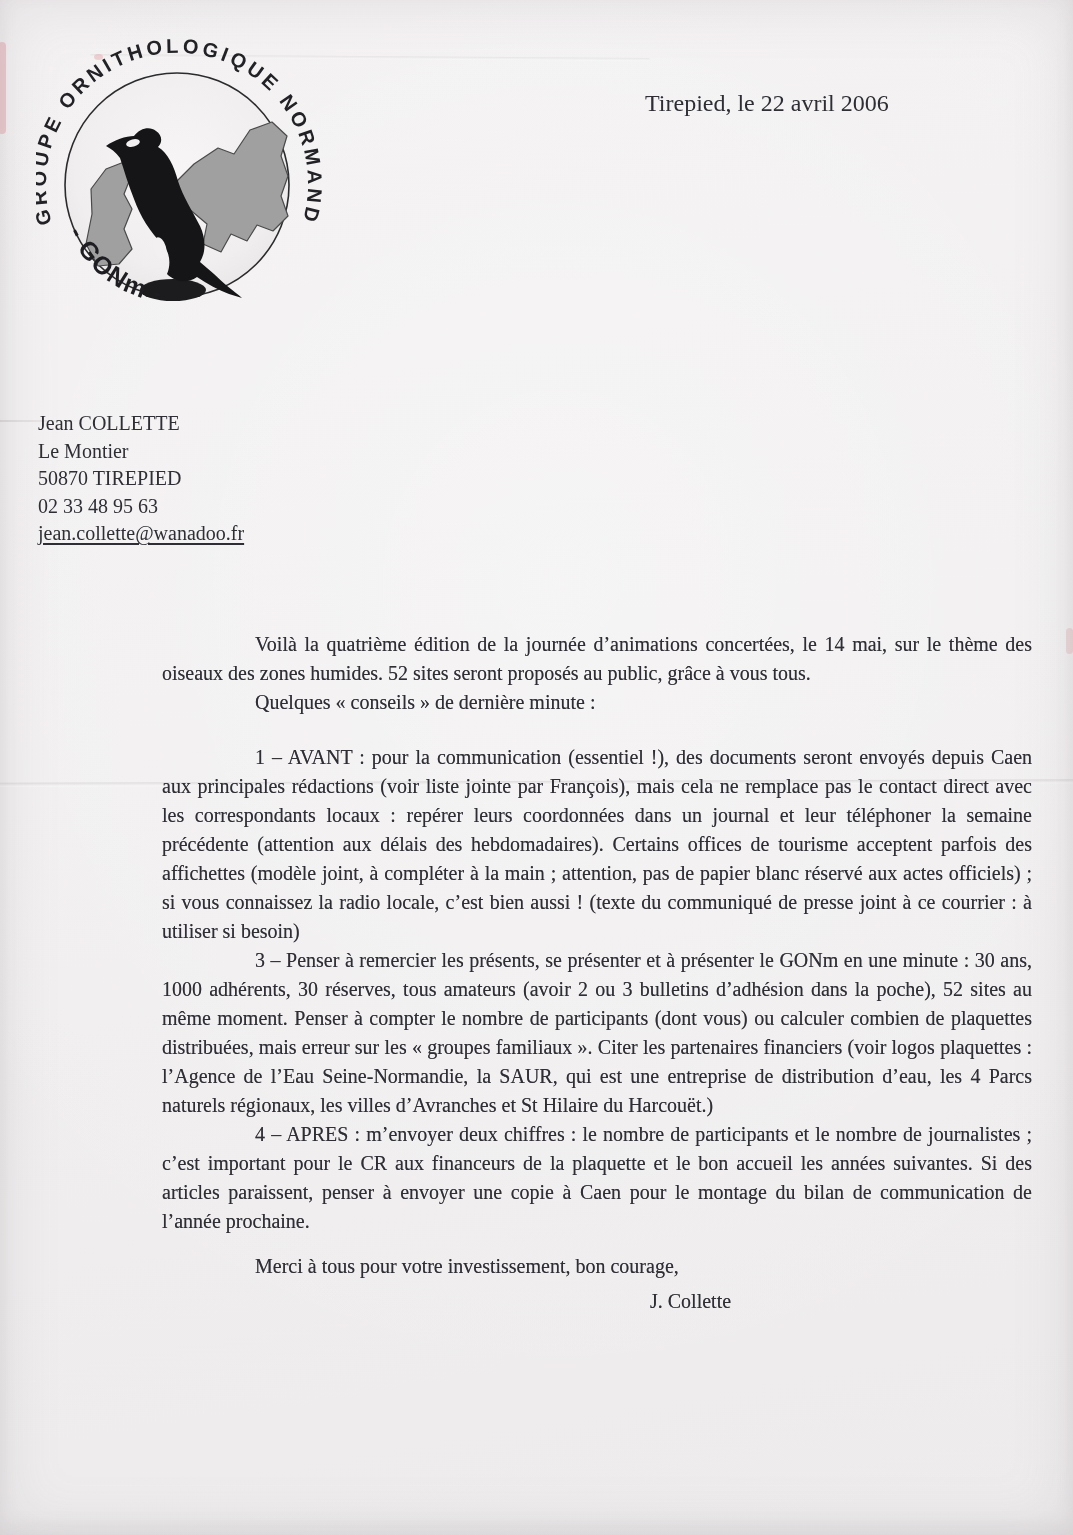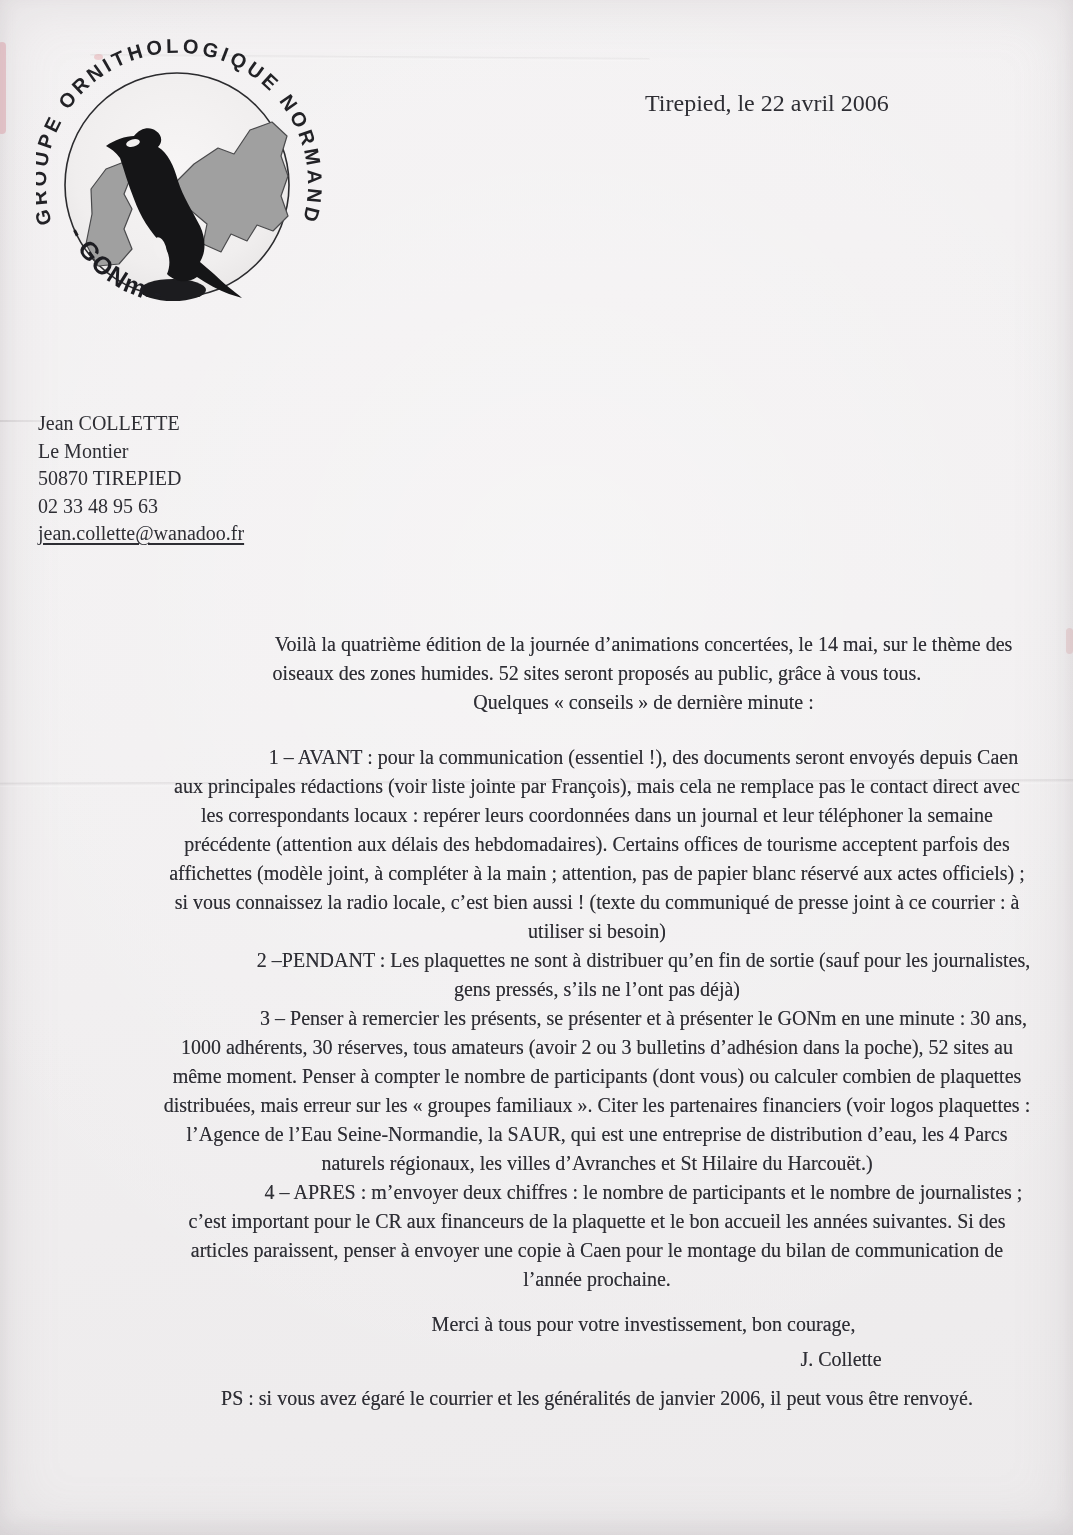--- a/index.html
+++ b/index.html
@@ -54,21 +54,21 @@
   .recipient .r2 { padding-left:5px; }
   .sender { position:absolute; left:38px; top:410px; font-size:20px; line-height:27.5px; }
   .sender .email { text-decoration:underline; text-underline-offset:3px; }
 
   
   .letter-body {
     position:absolute; left:162px; top:604px; width:870px;
     font-size:20px; line-height:29px; text-align:justify;
     text-shadow:0 0 0.5px rgba(46,46,56,0.55);
   }
-  .letter-body p { margin:0; text-indent:93px;text-align:center; }
+  .letter-body p { margin:0; text-indent:93px; }
   .gap-top { margin-top:26px !important; }
   .merci { margin-top:16px !important; text-align:left; }
   .regards { text-align:left; }
   .signature { margin-top:6px !important; text-indent:0 !important; padding-left:488px; text-align:left; }
   .ps { margin-top:10px !important; text-indent:0 !important; text-align:left; }
   b, .seg-b { font-weight:normal; }
 </style>
 </head>
 <body>
 
@@ -139,21 +139,19 @@
     <div>Le Montier</div>
     <div>50870 TIREPIED</div>
     <div>02 33 48 95 63</div>
     <div class="email">jean.collette@wanadoo.fr</div>
   </div>
 
   <div class="letter-body">
     <p class="gap-top">Voilà la quatrième édition de la journée d’animations concertées, le 14 mai, sur le thème des oiseaux des zones humides. 52 sites seront proposés au public, grâce à vous tous.</p>
     <p>Quelques « conseils » de dernière minute :</p>
     <p class="gap-top"><span>1 – </span><span class="seg-b">AVANT</span><span> : pour la </span><span class="seg-b">communication</span><span> (essentiel !), des documents seront envoyés depuis Caen aux principales rédactions (voir liste jointe par François), mais cela ne remplace pas le contact direct avec les </span><span class="seg-b">correspondants locaux</span><span> : repérer leurs coordonnées dans un journal et leur </span><span class="seg-b">téléphoner la semaine précédente</span><span> (attention aux délais des hebdomadaires)</span><span class="seg-b">.</span><span> Certains offices de tourisme acceptent parfois des affichettes (modèle joint, à compléter à la main ; attention, pas de papier blanc réservé aux actes officiels) ; si vous connaissez la radio locale, c’est bien aussi ! (texte du communiqué de presse joint à ce courrier : à utiliser si besoin)</span></p>
-    <p><span>2 –</span><span class="seg-b">PENDANT</span><span> : Les plaquettes ne sont à distribuer qu’en fin de sortie (sauf pour les journalistes, gens pressés, s’ils ne l’ont pas déjà)</span></p>
     <p>3 – Penser à remercier les présents, se présenter et à présenter le GONm en une minute : 30 ans, 1000 adhérents, 30 réserves, tous amateurs (avoir 2 ou 3 bulletins d’adhésion dans la poche), 52 sites au même moment. Penser à compter le nombre de participants (dont vous) ou calculer combien de plaquettes distribuées, mais erreur sur les « groupes familiaux ». Citer les partenaires financiers (voir logos plaquettes : l’Agence de l’Eau Seine-Normandie, la SAUR, qui est une entreprise de distribution d’eau, les 4 Parcs naturels régionaux, les villes d’Avranches et St Hilaire du Harcouët.)</p>
     <p><span>4 – </span><span class="seg-b">APRES</span><span> : m’envoyer deux chiffres : le nombre de participants et le nombre de journalistes ; c’est important pour le CR aux financeurs de la plaquette et le bon accueil les années suivantes. Si des articles paraissent, penser à envoyer une copie à Caen pour le montage du bilan de communication de l’année prochaine.</span></p>
     <p class="merci">Merci à tous pour votre investissement, bon courage,</p>
     <p class="signature">J. Collette</p>
-    <p class="ps">PS : si vous avez égaré le courrier et les généralités de janvier 2006, il peut vous être renvoyé.</p>
   </div>
 
 </div>
 
 </body></html>

